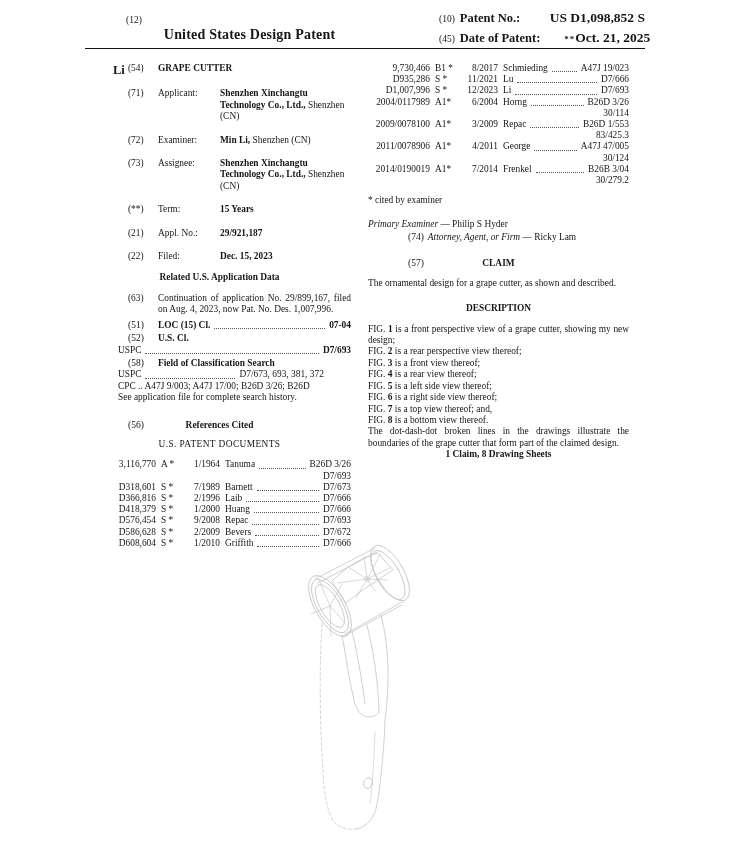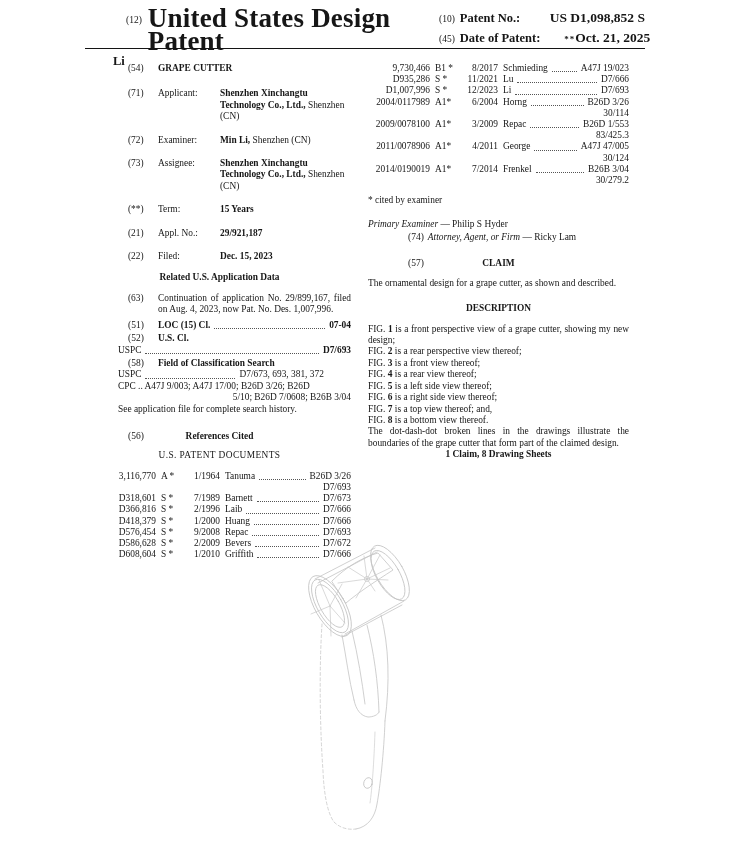--- a/index.html
+++ b/index.html
@@ -4,21 +4,21 @@
 <style>
   html,body{margin:0;padding:0;background:#ffffff;}
   .page{position:relative;width:730px;height:841px;background:#ffffff;overflow:hidden;
         font-family:"Liberation Serif","DejaVu Serif",serif;color:#161616;}
 
   
   .hdr{position:absolute;left:86px;top:7px;width:559px;display:flex;justify-content:space-between;}
   .inid{font-size:9.5px;white-space:nowrap;padding-left:40px;}
   .title-row{display:flex;align-items:flex-start;gap:6px;}
   .title-row .inid{margin-top:8px;}
-  .big-title{font-size:27px;font-weight:bold;margin:0;line-height:23px;letter-spacing:.2px;}
+  .big-title{font-size:14px;font-weight:bold;margin:16px;line-height:23px;letter-spacing:.2px;}
   .inv-name{font-size:12.5px;font-weight:bold;margin-left:27px;margin-top:1px;}
   .hdr-r{width:246px;padding-top:3px;}
   .hr-row{display:flex;align-items:baseline;margin-bottom:4px;}
   .hr-row .inid{margin-right:5px;}
   .hr-lbl{font-weight:bold;font-size:12.5px;white-space:nowrap;}
   .hr-val{font-weight:bold;font-size:13.5px;margin-left:auto;white-space:nowrap;}
   .stars{font-size:9px;font-weight:bold;letter-spacing:1px;margin-left:24px;}
   .rule{position:absolute;left:85px;top:48px;width:560px;border-top:1.6px solid #141414;}
 
   
@@ -174,21 +174,20 @@
       <div class="line">
         <span class="inid">(58)</span>
         <b>Field of Classification Search</b>
       </div>
       <div class="line sub">
         <span>USPC</span>
         <span class="leader short"></span>
         <span>D7/673, 693, 381, 372</span>
       </div>
       <div class="sub just">CPC .. A47J 9/003; A47J 17/00; B26D 3/26; B26D</div>
-      <div class="sub right-al">5/10; B26D 7/0608; B26B 3/04</div>
       <div class="sub">See application file for complete search history.</div>
     </div>
 
     <div class="sect-head-row" style="margin-top:16px">
       <span class="inid">(56)</span>
       <span>References Cited</span>
     </div>
     <p class="subhead">U.S. PATENT DOCUMENTS</p>
 
     <div class="rrows-l">

